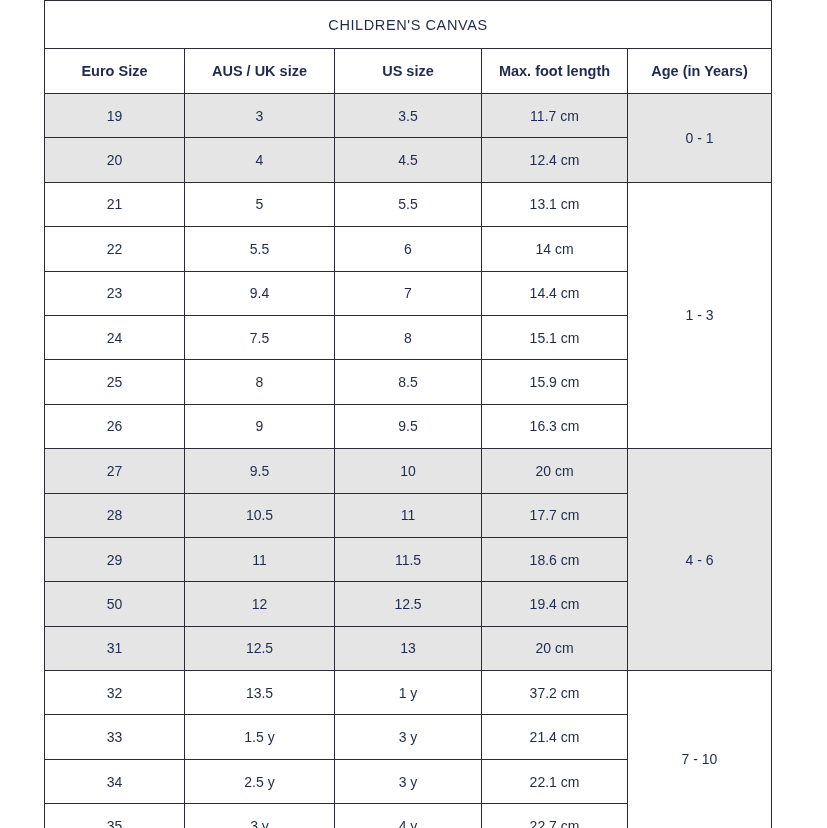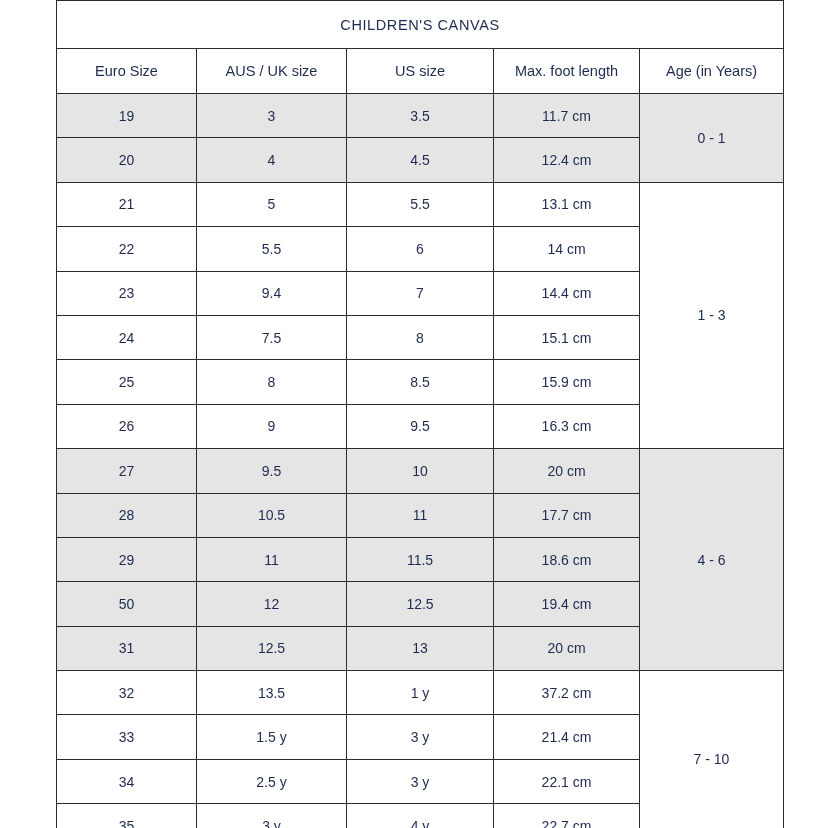--- a/index.html
+++ b/index.html
@@ -10,21 +10,21 @@
   body {
     width: 827px;
     height: 828px;
     font-family: "Liberation Sans", sans-serif;
     color: #1e2a4f;
     overflow: hidden;
   }
 
   #chart-wrap {
     position: absolute;
-    left: 56px;
+    left: 44px;
     top: 0px;
     width: 727px;
     height: 828px;
   }
 
   table.size-chart {
     width: 727px;
     border-collapse: collapse;
     table-layout: fixed;
   }
@@ -49,21 +49,21 @@
   tr.title-row td {
     height: 47px;
     font-size: 14.5px;
     letter-spacing: 0.6px;
     background: #ffffff;
   }
 
   tr.header-row td {
     height: 44px;
     font-size: 14.5px;
-    font-weight: normal;
+    font-weight: bold;
     background: #ffffff;
   }
 
   tr.data-row td {
     height: 43.4px;
     font-size: 14px;
   }
 
   td.euro-cell {
     font-weight: bold;

